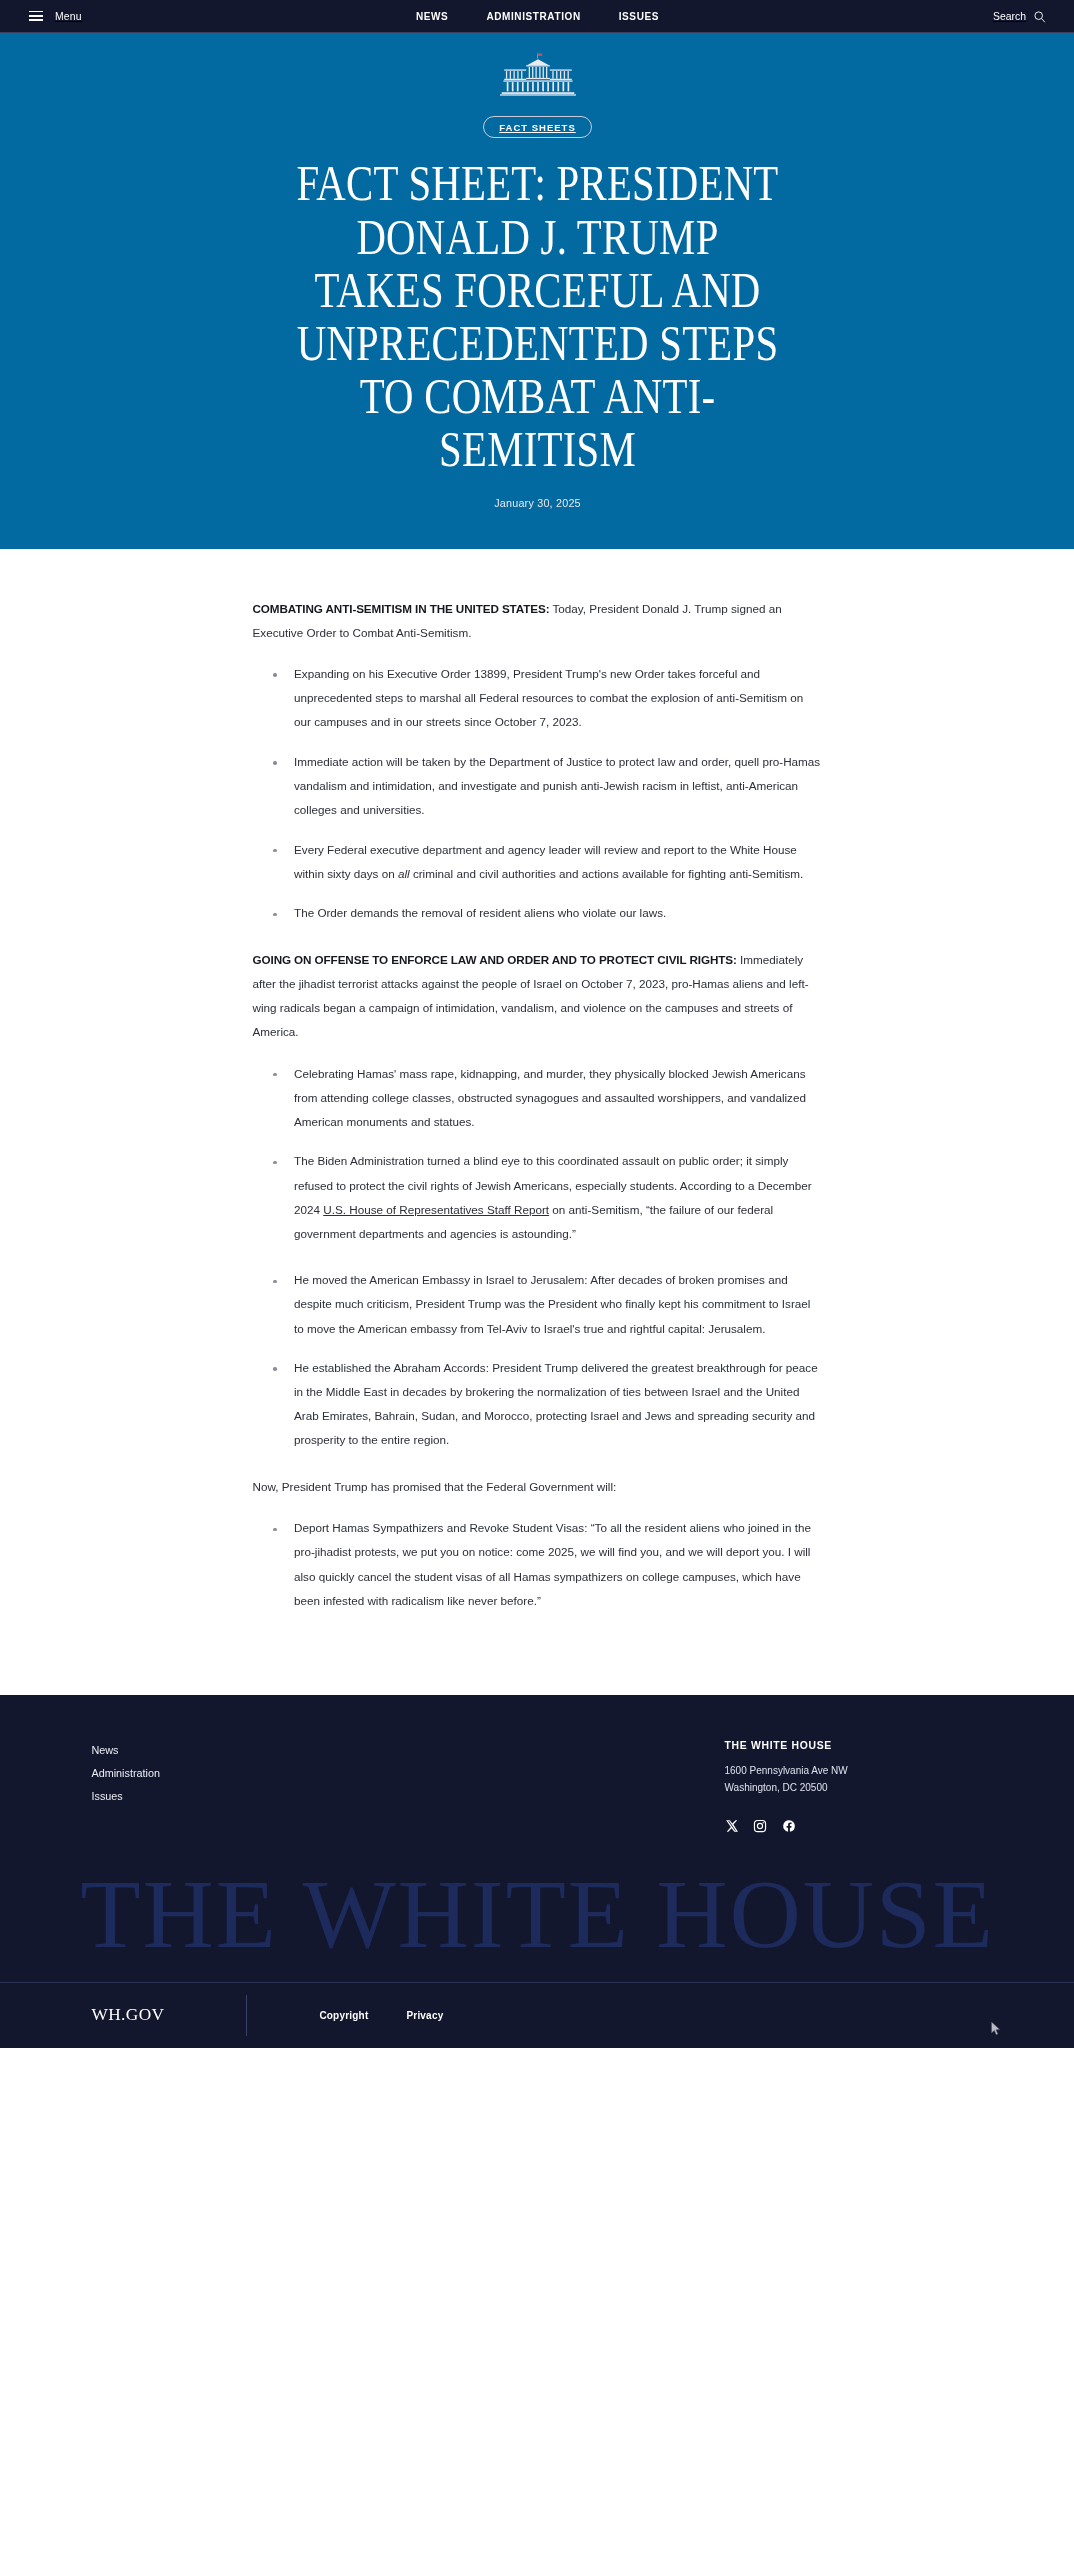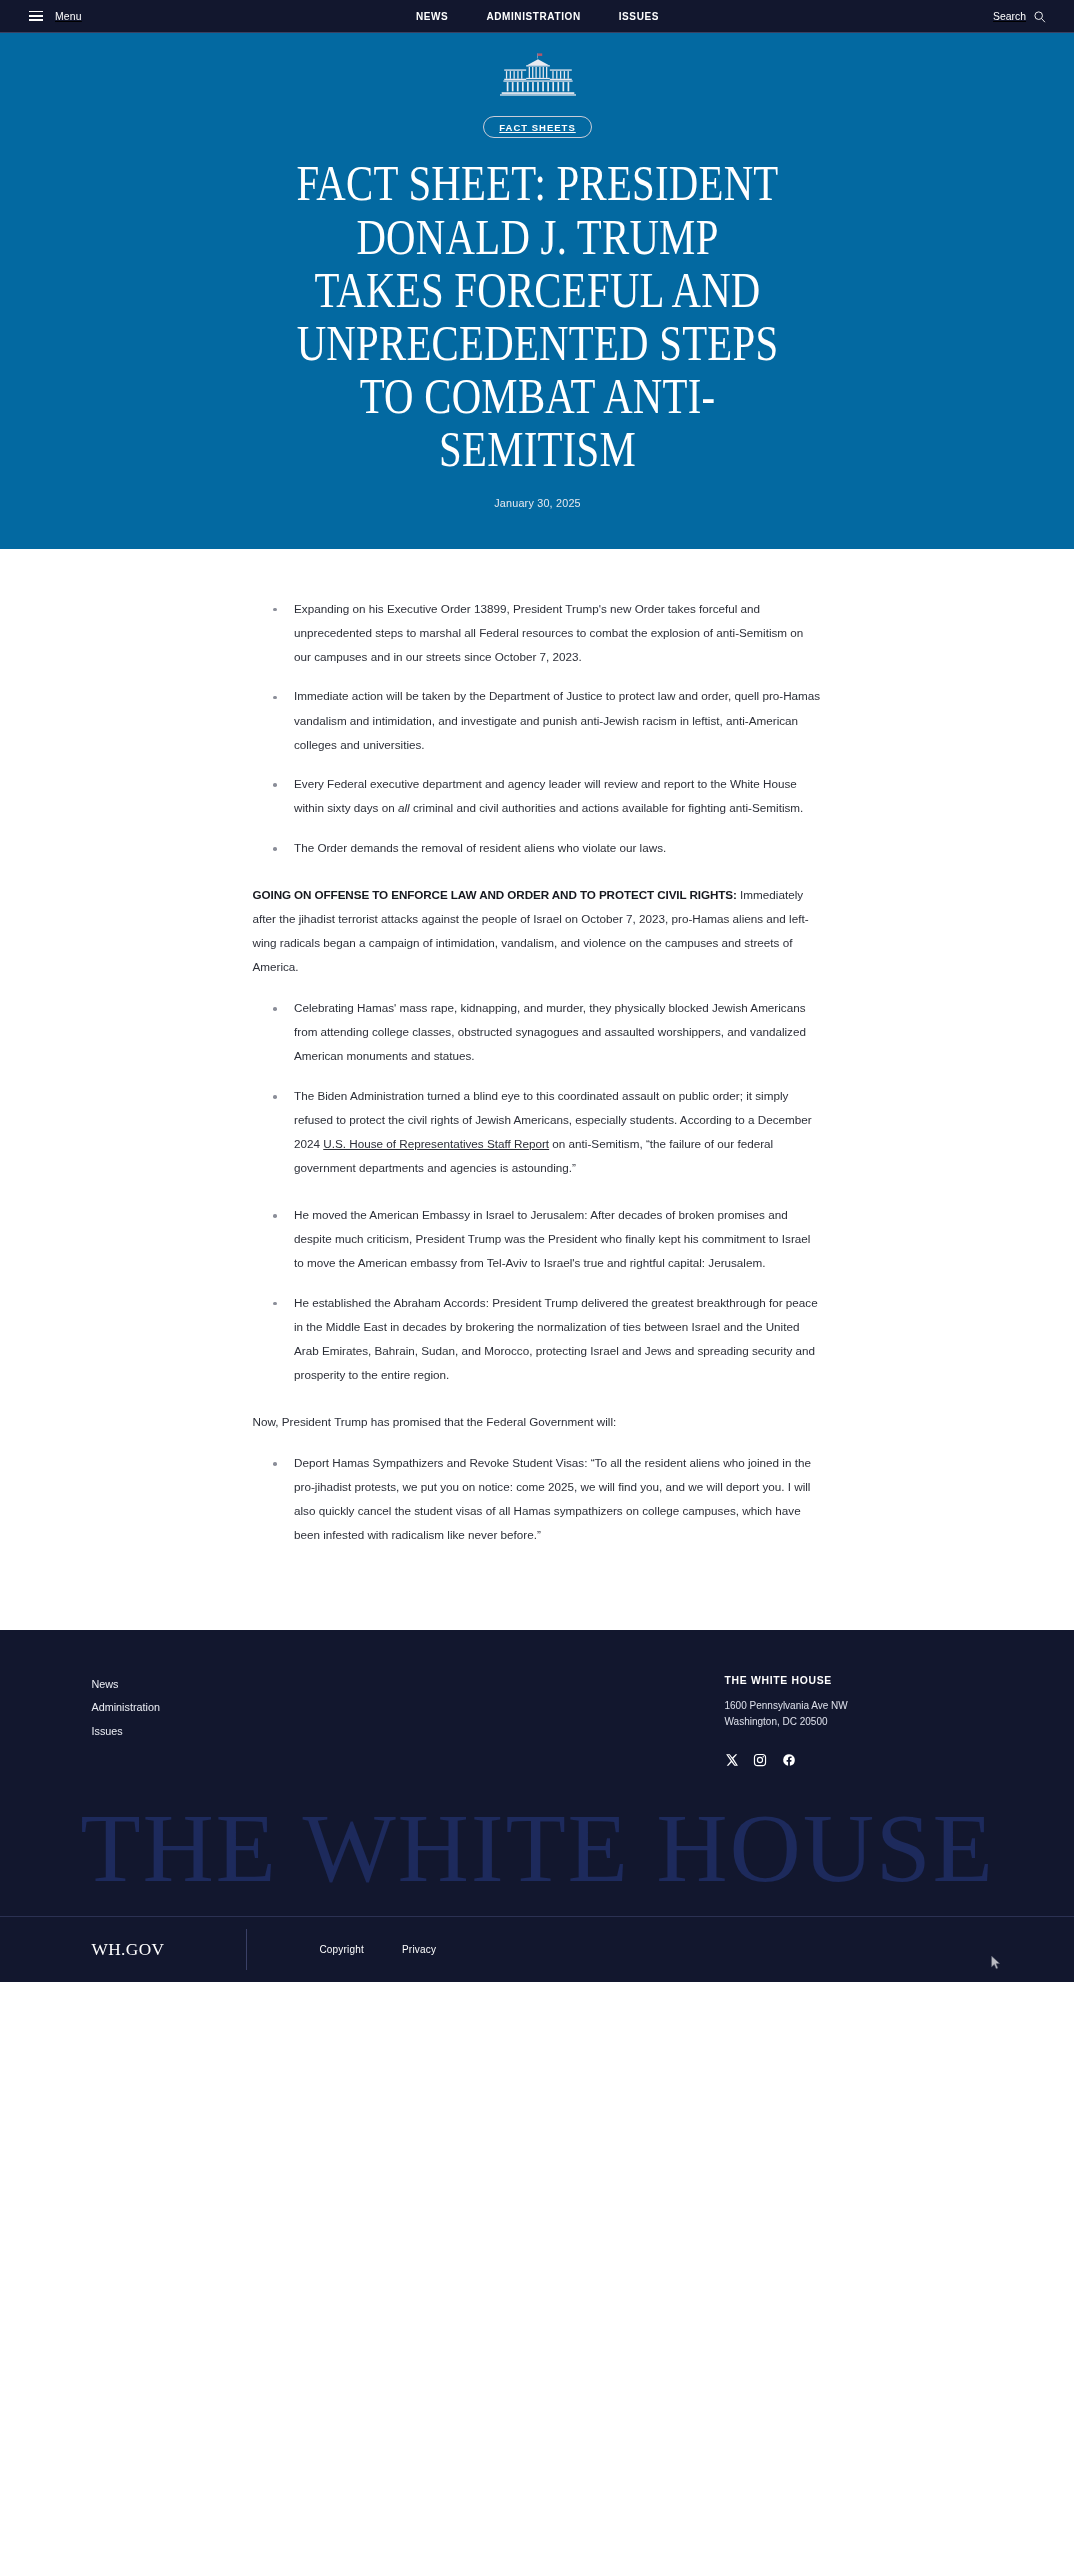--- a/index.html
+++ b/index.html
@@ -177,21 +177,21 @@
     color:#ffffff;
     font-size:17.3px;
     letter-spacing:0.4px;
     width:138px;
   }
   .fb-divider{
     width:0.9px; height:41px; background:#3a4066; margin-right:57px;
   }
   .fb-links{ display:flex; gap:38px; }
   .fb-links a{
-    color:#ffffff; font-size:10px; font-weight:400; text-decoration:none;
+    color:#ffffff; font-size:10px; font-weight:700; text-decoration:none;
     letter-spacing:0.2px;
   }
   .cursor-dot{
     position:absolute; right:74px; bottom:12px;
     width:10.4px; height:14px; opacity:.85;
   }
 </style>
 </head>
 <body>
 
@@ -278,20 +278,21 @@
     <a class="badge" href="#">FACT SHEETS</a>
   </div>
 
   <h1 class="hero-title">Fact Sheet: President Donald J. Trump Takes Forceful and Unprecedented Steps to Combat Anti-Semitism</h1>
 
   <div class="hero-date">January 30, 2025</div>
 </div>
 
 <div class="body-wrap">
   <div class="article" id="article">
+      <p class="tight"><strong>COMBATING ANTI-SEMITISM IN THE UNITED STATES:</strong> Today, President Donald J. Trump signed an Executive Order to Combat Anti-Semitism.</p>
       <ul>
         <li>Expanding on his Executive Order 13899, President Trump's new Order takes forceful and unprecedented steps to marshal all Federal resources to combat the explosion of anti-Semitism on our campuses and in our streets since October 7, 2023.</li>
         <li>Immediate action will be taken by the Department of Justice to protect law and order, quell pro-Hamas vandalism and intimidation, and investigate and punish anti-Jewish racism in leftist, anti-American colleges and universities.</li>
         <li>Every Federal executive department and agency leader will review and report to the White House within sixty days on <em>all</em> criminal and civil authorities and actions available for fighting anti-Semitism.</li>
         <li>The Order demands the removal of resident aliens who violate our laws.</li>
       </ul>
       <p class="tight"><strong>GOING ON OFFENSE TO ENFORCE LAW AND ORDER AND TO PROTECT CIVIL RIGHTS:</strong> Immediately after the jihadist terrorist attacks against the people of Israel on October 7, 2023, pro-Hamas aliens and left-wing radicals began a campaign of intimidation, vandalism, and violence on the campuses and streets of America.</p>
       <ul>
         <li>Celebrating Hamas' mass rape, kidnapping, and murder, they physically blocked Jewish Americans from attending college classes, obstructed synagogues and assaulted worshippers, and vandalized American monuments and statues.</li>
         <li>The Biden Administration turned a blind eye to this coordinated assault on public order; it simply refused to protect the civil rights of Jewish Americans, especially students. According to a December 2024 <a href="#">U.S. House of Representatives Staff Report</a> on anti-Semitism, “the failure of our federal government departments and agencies is astounding.”</li>

